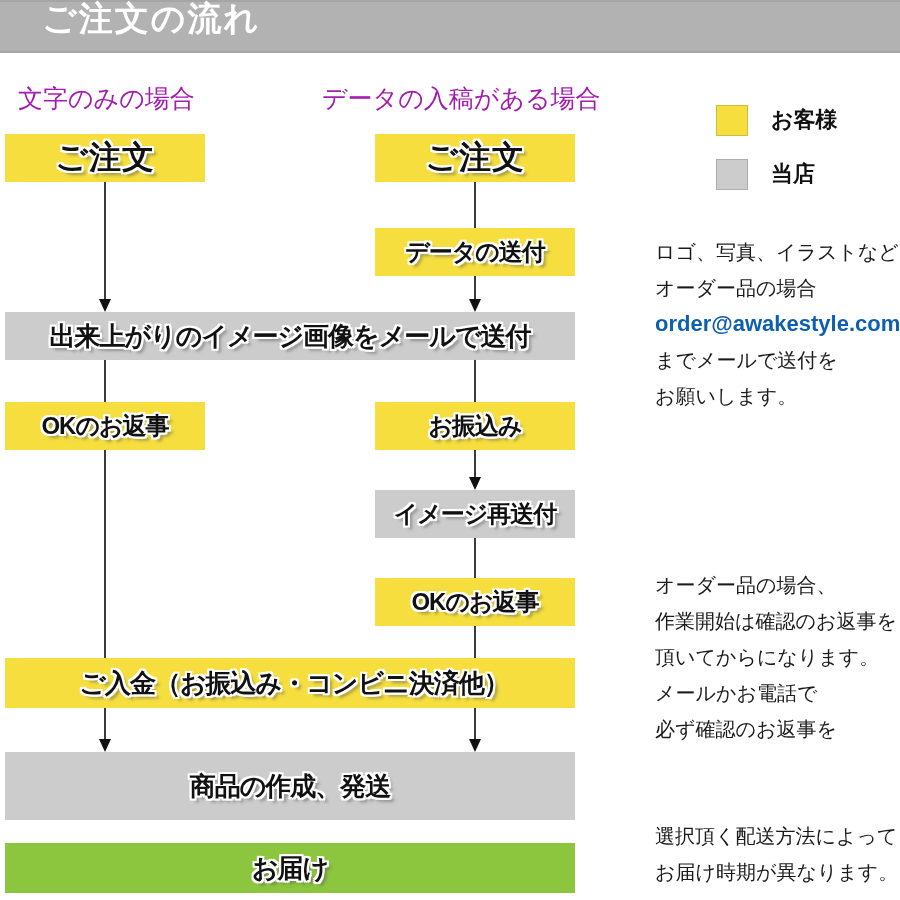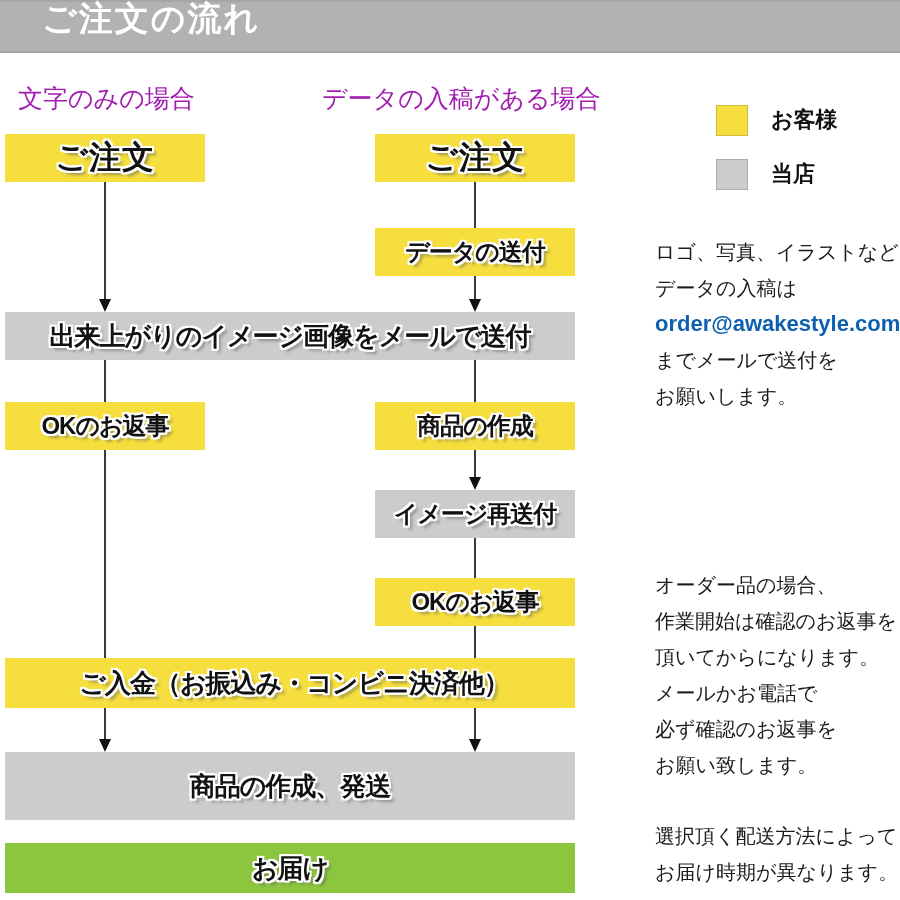--- a/index.html
+++ b/index.html
@@ -105,53 +105,52 @@
   <div class="fbox" style="left: 375px; top: 228px; width: 200px; height: 48px; background-color: rgb(245, 222, 61);">
     <span class="fbox-label">データの送付</span>
   </div>
   <div class="fbox" style="left: 5px; top: 312px; width: 570px; height: 48px; background-color: rgb(204, 204, 204);">
     <span class="fbox-label lg">出来上がりのイメージ画像をメールで送付</span>
   </div>
   <div class="fbox" style="left: 5px; top: 402px; width: 200px; height: 48px; background-color: rgb(245, 222, 61);">
     <span class="fbox-label">OKのお返事</span>
   </div>
   <div class="fbox" style="left: 375px; top: 402px; width: 200px; height: 48px; background-color: rgb(245, 222, 61);">
-    <span class="fbox-label">商品の作成</span>
+    <span class="fbox-label">お振込み</span>
   </div>
   <div class="fbox" style="left: 375px; top: 490px; width: 200px; height: 48px; background-color: rgb(204, 204, 204);">
     <span class="fbox-label">イメージ再送付</span>
   </div>
   <div class="fbox" style="left: 375px; top: 578px; width: 200px; height: 48px; background-color: rgb(245, 222, 61);">
     <span class="fbox-label">OKのお返事</span>
   </div>
   <div class="fbox" style="left: 5px; top: 658px; width: 570px; height: 50px; background-color: rgb(245, 222, 61); padding-left: 8px;">
     <span class="fbox-label lg">ご入金（お振込み・コンビニ決済他）</span>
   </div>
   <div class="fbox" style="left: 5px; top: 752px; width: 570px; height: 68px; background-color: rgb(204, 204, 204);">
     <span class="fbox-label lg">商品の作成、発送</span>
   </div>
   <div class="fbox" style="left: 5px; top: 843px; width: 570px; height: 50px; background-color: rgb(140, 198, 63);">
     <span class="fbox-label lg">お届け</span>
   </div>
 
   <div class="note" style="top:234px;">
     <p>ロゴ、写真、イラストなど</p>
-    <p>データの入稿は</p>
+    <p>オーダー品の場合</p>
     <p><span class="email-link" style="color: rgb(14, 95, 176);">order@awakestyle.com</span></p>
     <p>までメールで送付を</p>
     <p>お願いします。</p>
   </div>
 
   <div class="note" style="top:567px;">
     <p>オーダー品の場合、</p>
     <p>作業開始は確認のお返事を</p>
     <p>頂いてからになります。</p>
     <p>メールかお電話で</p>
     <p>必ず確認のお返事を</p>
-    <p>お願い致します。</p>
   </div>
 
   <div class="note" style="top:818px;">
     <p>選択頂く配送方法によって</p>
     <p>お届け時期が異なります。</p>
   </div>
 
 </div>
 
 </body></html>

